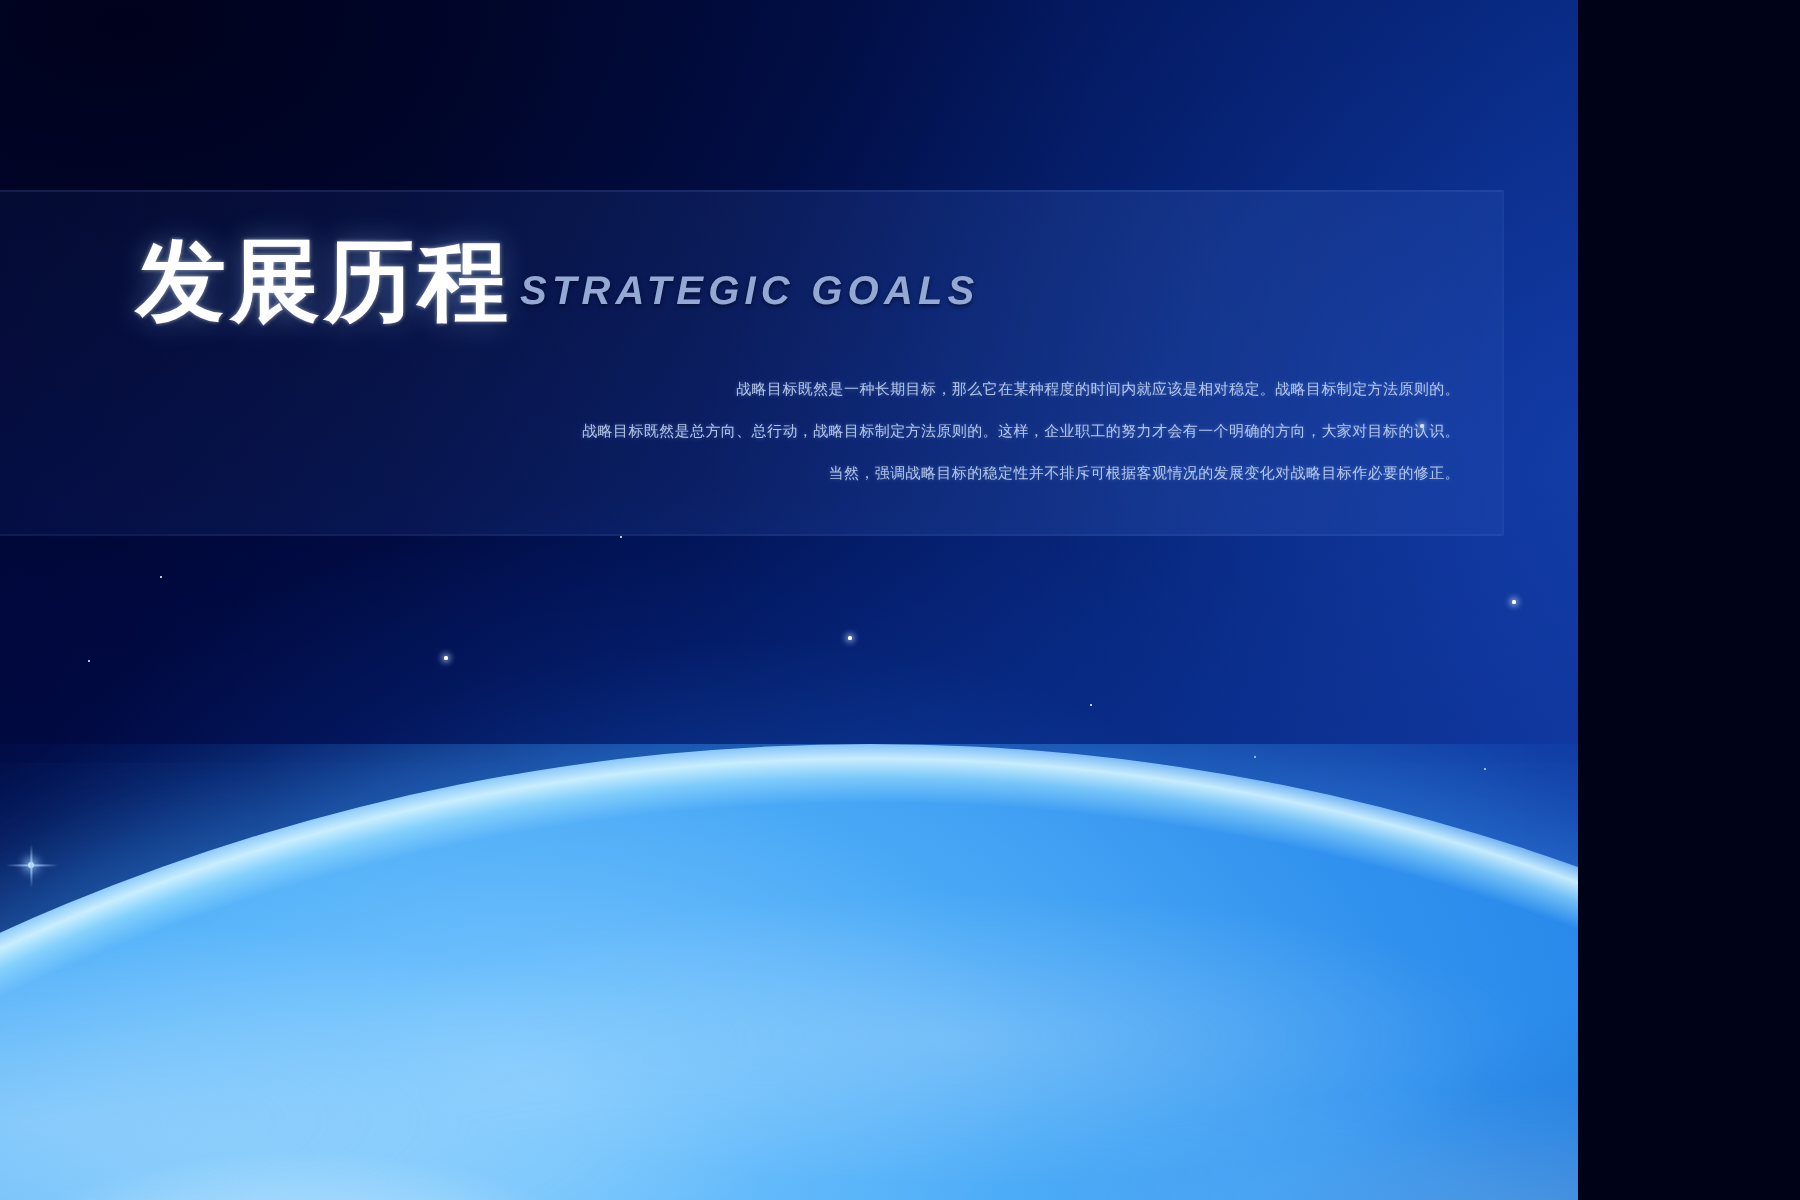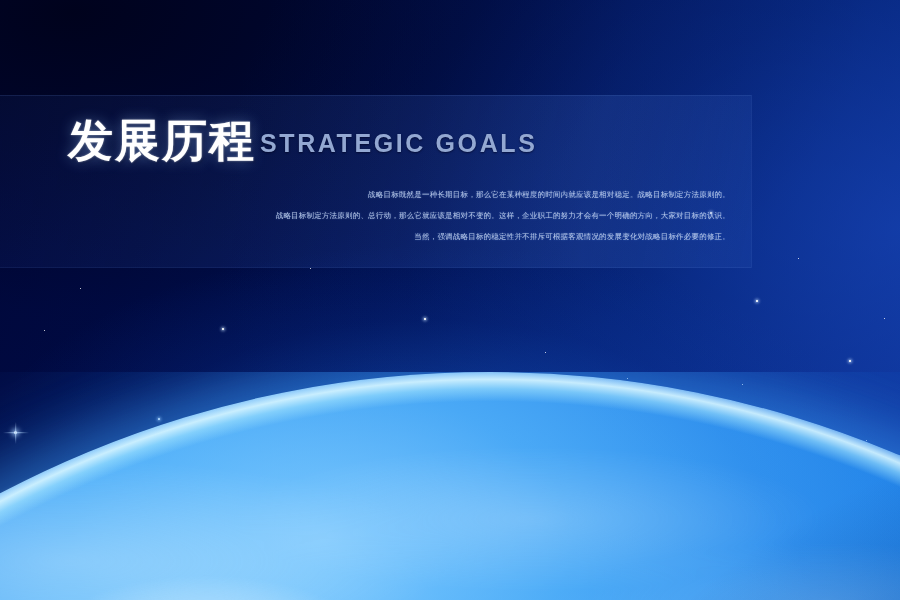--- a/index.html
+++ b/index.html
@@ -7,21 +7,21 @@
     margin: 0;
     padding: 0;
     background: #000318;
   }
   body {
     font-family: "Liberation Sans", "DejaVu Sans", sans-serif;
   }
 
   #stage {
     position: relative;
-    width: 900px;
+    width: 789px;
     height: 600px;
     overflow: hidden;
     background: #14532d;
   }
 
   
   .bg-base {
     position: absolute;
     inset: 0;
     background:
@@ -256,22 +256,23 @@
     line-height: 1;
     color: #ffffff;
     letter-spacing: 2px;
     text-shadow:
       0 0 2px rgba(255,255,255,0.55),
       0 0 14px rgba(150,200,255,0.45),
       2px 2px 3px rgba(0,6,40,0.55);
   }
   .title-en {
     font-family: "Liberation Sans", "DejaVu Sans", sans-serif;
-    font-size: 25px;
+    font-size: 20px;
     font-weight: 700;
+    font-style: italic;
     letter-spacing: 2.6px;
     color: #93a8d2;
     margin-left: 4px;
     position: relative;
     top: -5px;
     text-shadow: 0 1px 2px rgba(0,4,30,0.6);
   }
 
   
   .body-copy {
@@ -336,17 +337,17 @@
 
   <div class="panel"></div>
 
   <div class="headline">
     <span class="title-cn">发展历程</span>
     <span class="title-en">STRATEGIC GOALS</span>
   </div>
 
   <div class="body-copy">
     <p>战略目标既然是一种长期目标，那么它在某种程度的时间内就应该是相对稳定。战略目标制定方法原则的。</p>
-    <p>战略目标制定方法原则的、总行动，那么它就应该是相对不变的。这样，企业职工的努力才会有一个明确的方向，大家对目标的认识。</p>
+    <p>战略目标既然是总方向、总行动，战略目标制定方法原则的。这样，企业职工的努力才会有一个明确的方向，大家对目标的认识。</p>
     <p>当然，强调战略目标的稳定性并不排斥可根据客观情况的发展变化对战略目标作必要的修正。</p>
   </div>
 
 </div>
 
 </body></html>

